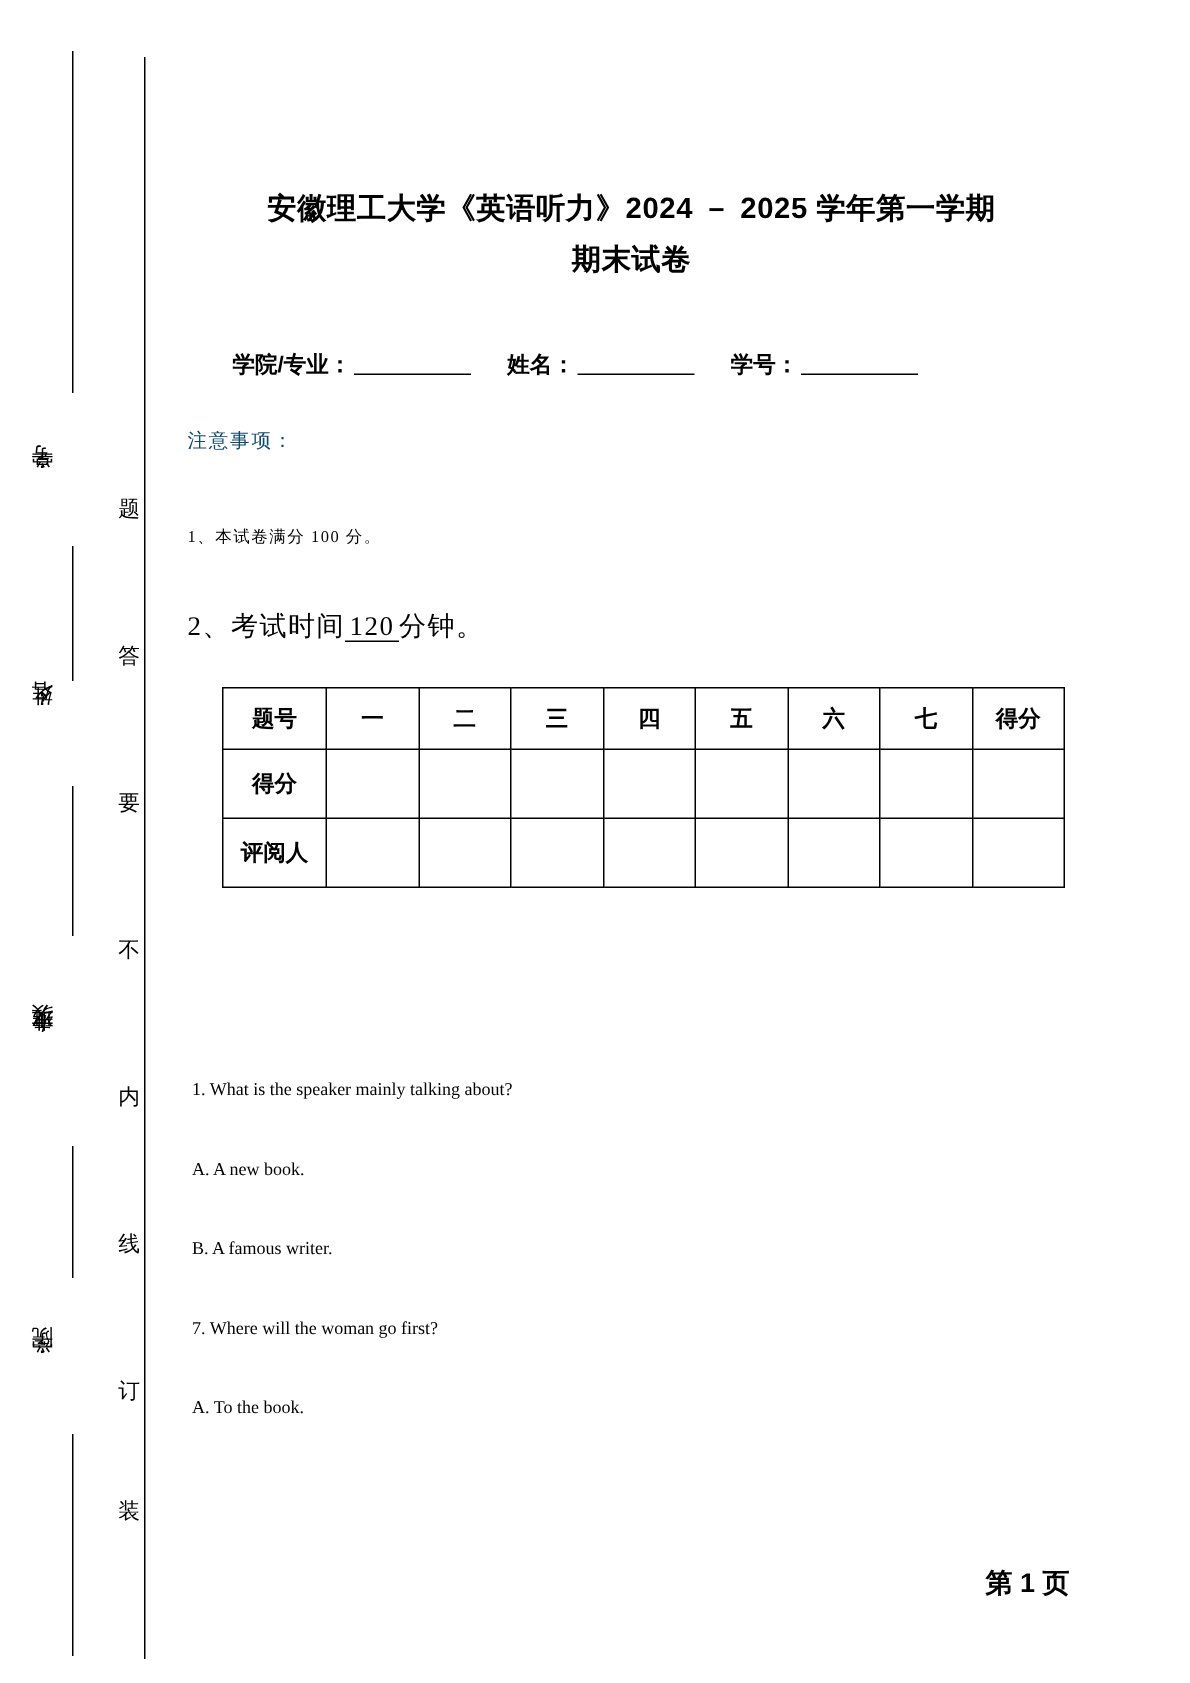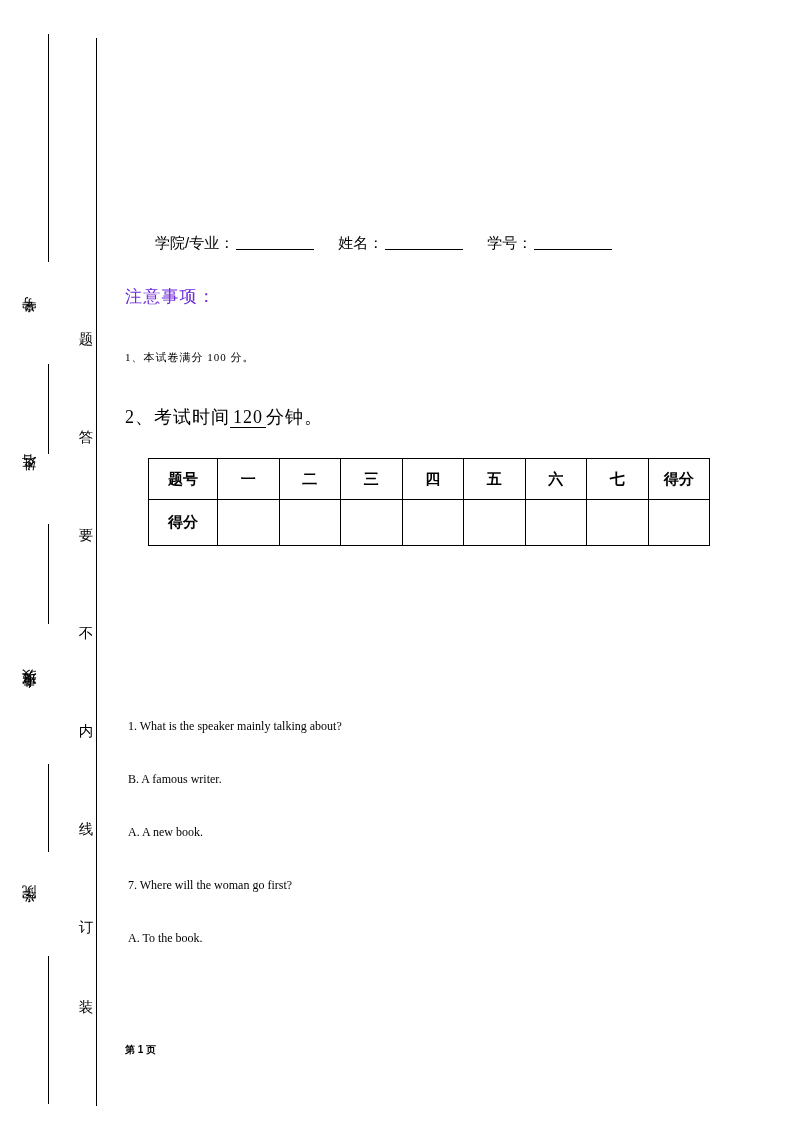--- a/index.html
+++ b/index.html
@@ -94,41 +94,41 @@
     letter-spacing: 0.4px;
     color: #000000;
   }
 
   .id-line {
     position: absolute;
     left: 30px;
     top: 234px;
     width: 560px;
     font-family: "Liberation Sans", "DejaVu Sans", sans-serif;
-    font-weight: normal;
+    font-weight: bold;
     font-size: 15px;
     white-space: nowrap;
     color: #000000;
   }
   .id-line .blank {
     display: inline-block;
     width: 78px;
     border-bottom: 1.4px solid #000000;
     margin: 0 2px;
     vertical-align: -2px;
   }
   .id-line .gap { display: inline-block; width: 22px; }
 
   .notice {
     position: absolute;
     left: 0;
     top: 285px;
-    font-size: 17px;
+    font-size: 13px;
     letter-spacing: 1.2px;
-    color: #6d28d9;
+    color: #0c4a6e;
   }
   .note-1 {
     position: absolute;
     left: 0;
     top: 350px;
     font-size: 11px;
     letter-spacing: 1px;
     color: #000000;
   }
   .note-2 {
@@ -193,24 +193,24 @@
     line-height: 53px;
     color: #000000;
     white-space: nowrap;
   }
 
   .footer {
     position: absolute;
     left: 0;
     top: 1043px;
     width: 588px;
-    text-align: left;
-    font-family: "Liberation Sans", "DejaVu Sans", sans-serif;
-    font-weight: bold;
-    font-size: 10px;
+    text-align: right;
+    font-family: "Liberation Sans", "DejaVu Sans", sans-serif;
+    font-weight: bold;
+    font-size: 18px;
     color: #000000;
   }
 </style>
 </head>
 <body>
 
 <div class="page">
 
   <div class="binding-rule"></div>
 
@@ -232,20 +232,24 @@
     <div class="seal-char" style="top:196px;">要</div>
     <div class="seal-char" style="top:294px;">不</div>
     <div class="seal-char" style="top:392px;">内</div>
     <div class="seal-char" style="top:490px;">线</div>
     <div class="seal-char" style="top:588px;">订</div>
     <div class="seal-char" style="top:668px;">装</div>
   </div>
 
   <div class="content">
 
+    <div class="doc-title">
+      <div>安徽理工大学《英语听力》2024 － 2025 学年第一学期</div>
+      <div>期末试卷</div>
+    </div>
 
     <div class="id-line">
       <span>学院/专业：</span><span class="blank"></span><span class="gap"></span><span>姓名：</span><span class="blank"></span><span class="gap"></span><span>学号：</span><span class="blank"></span>
     </div>
 
     <div class="notice">注意事项：</div>
     <div class="note-1">1、本试卷满分 100 分。</div>
     <div class="note-2">
       <span>2、考试时间</span><span class="uline">120</span><span>分钟。</span>
     </div>
@@ -267,28 +271,39 @@
           <td class="rowhead">得分</td>
           <td></td>
           <td></td>
           <td></td>
           <td></td>
           <td></td>
           <td></td>
           <td></td>
           <td></td>
         </tr>
+        <tr class="body-row">
+          <td class="rowhead">评阅人</td>
+          <td></td>
+          <td></td>
+          <td></td>
+          <td></td>
+          <td></td>
+          <td></td>
+          <td></td>
+          <td></td>
+        </tr>
       </tbody>
     </table>
 
 
     <div class="qblock">
       <div class="q-line">1. What is the speaker mainly talking about?</div>
+      <div class="q-line">A. A new book.</div>
       <div class="q-line">B. A famous writer.</div>
-      <div class="q-line">A. A new book.</div>
       <div class="q-line">7. Where will the woman go first?</div>
       <div class="q-line">A. To the book.</div>
     </div>
 
     <div class="footer">第 1 页</div>
 
   </div>
 </div>
 
 </body></html>

